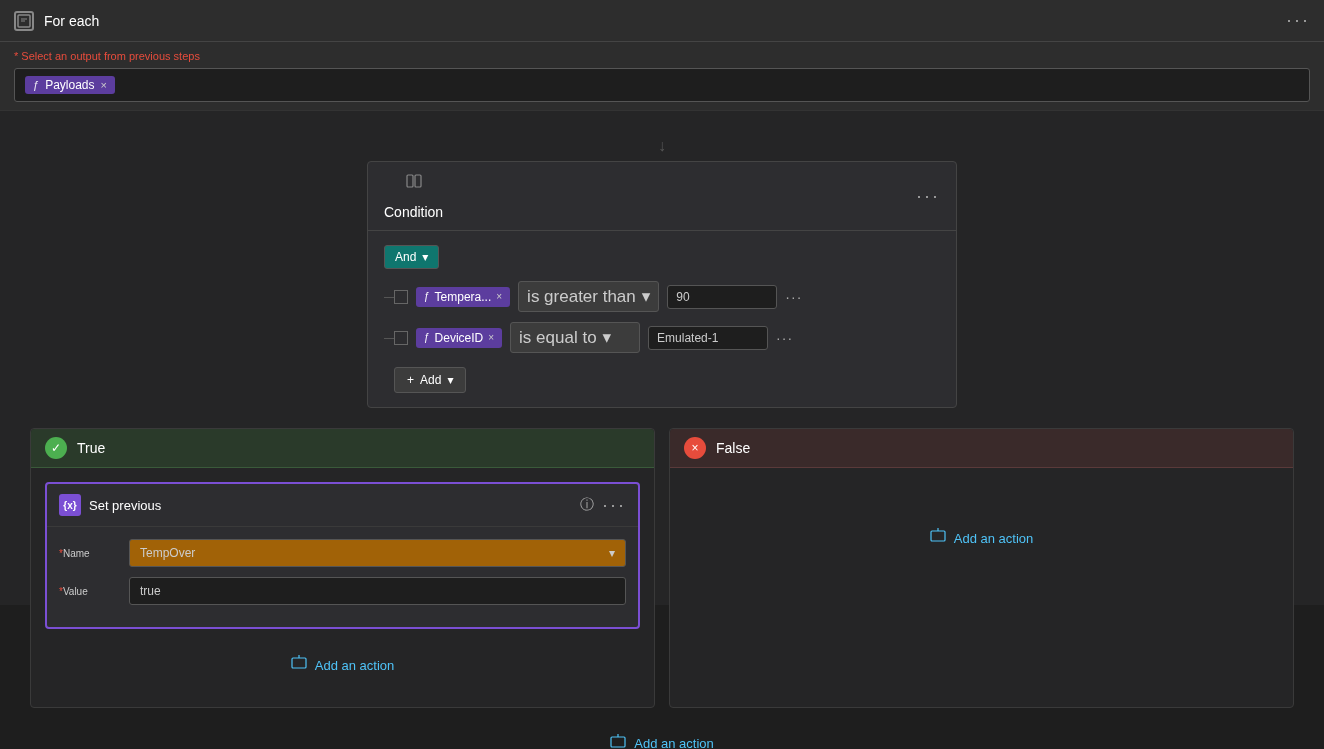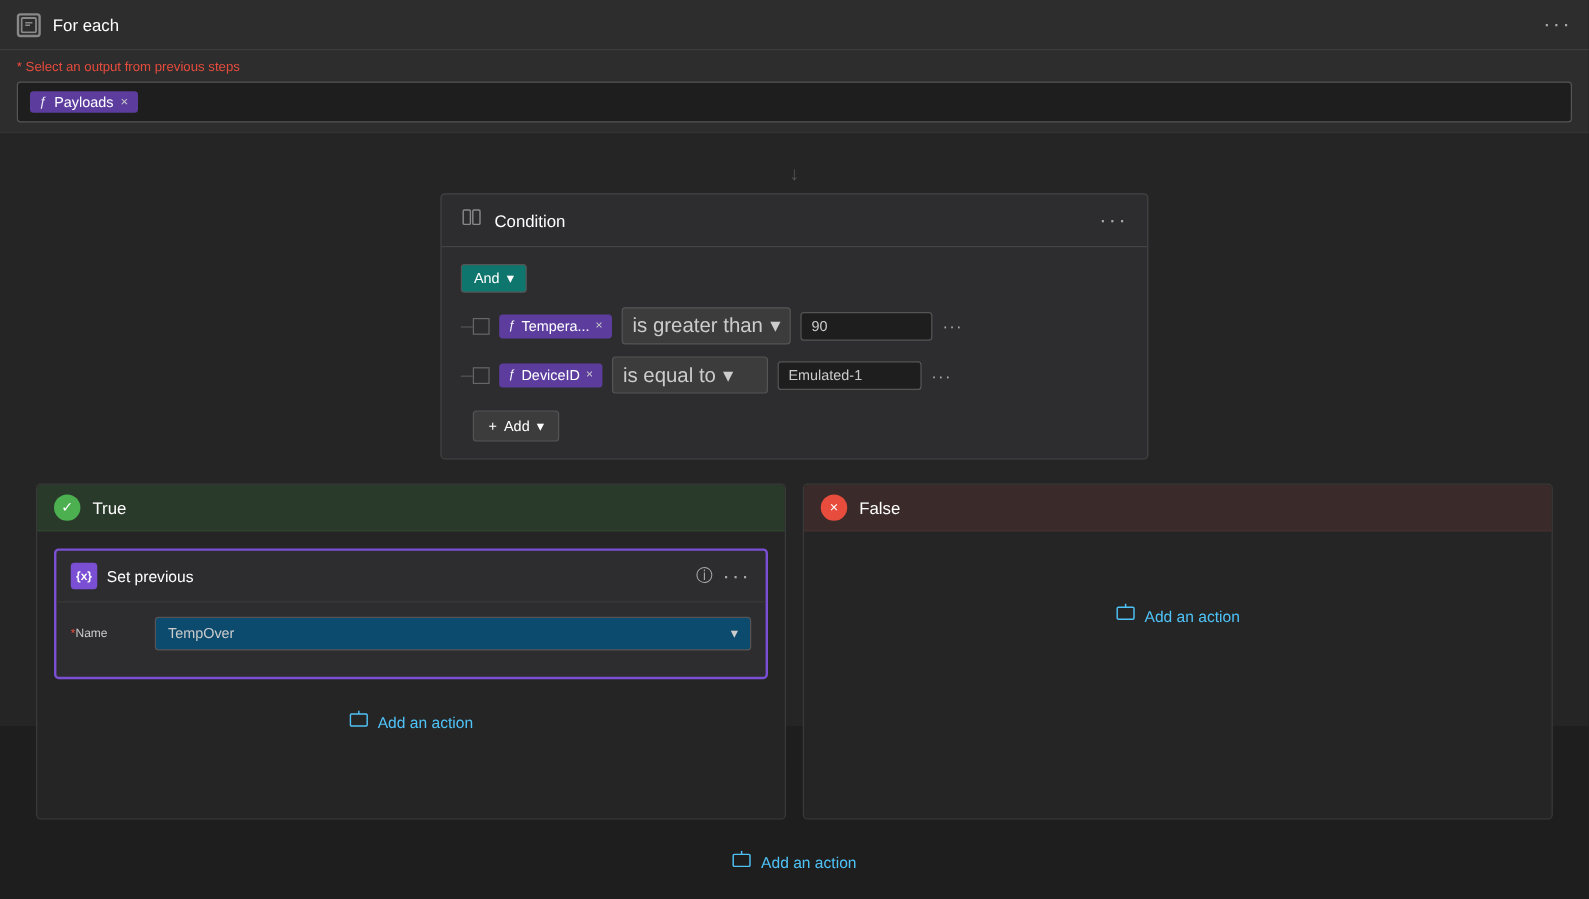--- a/index.html
+++ b/index.html
@@ -121,20 +121,21 @@
       display: flex;
       align-items: center;
       justify-content: space-between;
       padding: 10px 16px;
       border-bottom: 1px solid #444;
     }
     .condition-header-left {
       display: flex;
       align-items: center;
       gap: 10px;
+      flex-direction: column;
     }
     .condition-icon {
       color: #888;
       font-size: 16px;
     }
     .condition-title {
       color: #fff;
       font-size: 14px;
       font-weight: 500;
     }
@@ -368,21 +369,21 @@
       color: #ccc;
       font-size: 10px;
       width: 70px;
       flex-shrink: 0;
     }
     .field-label span {
       color: #e74c3c;
     }
     .field-select {
       flex: 1;
-      background: #0c4a6e;
+      background: #a16207;
       border: 1px solid #555;
       border-radius: 3px;
       padding: 6px 10px;
       color: #ccc;
       font-size: 12px;
       display: flex;
       align-items: center;
       justify-content: space-between;
       cursor: pointer;
     }
@@ -573,20 +574,26 @@
             <div class="field-row">
               <div class="field-label">
                 <span>*</span>Name
               </div>
               <div class="field-select">
                 <span>TempOver</span>
                 <span>▾</span>
               </div>
             </div>
 
+            <div class="field-row">
+              <div class="field-label">
+                <span>*</span>Value
+              </div>
+              <input class="field-input" type="text" value="true" readonly="" style="">
+            </div>
           </div>
         </div>
 
         <div class="add-action-btn">
           <span class="add-action-icon">
             <svg width="16" height="16" viewBox="0 0 16 16" fill="none">
               <rect x="1" y="3" width="14" height="10" rx="1" stroke="#4fc3f7" stroke-width="1.2" fill="none"></rect>
               <line x1="8" y1="0" x2="8" y2="3" stroke="#4fc3f7" stroke-width="1.2"></line>
             </svg>
           </span>

